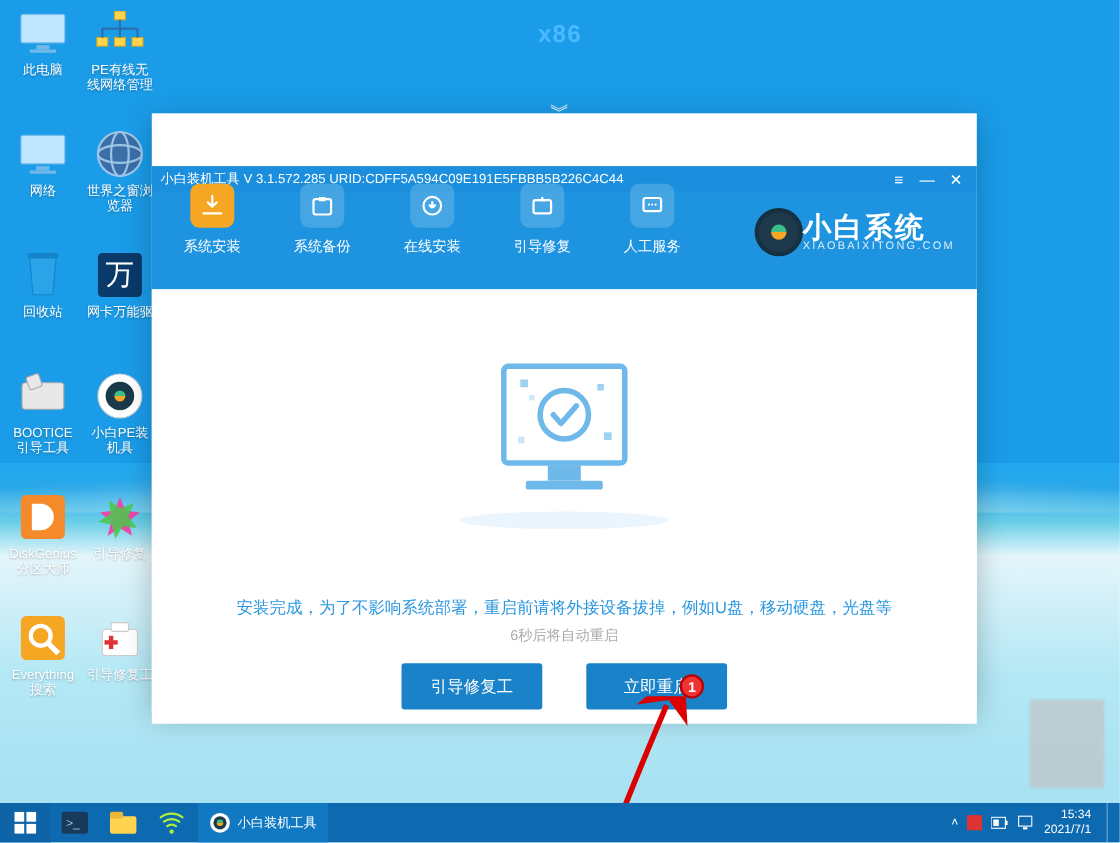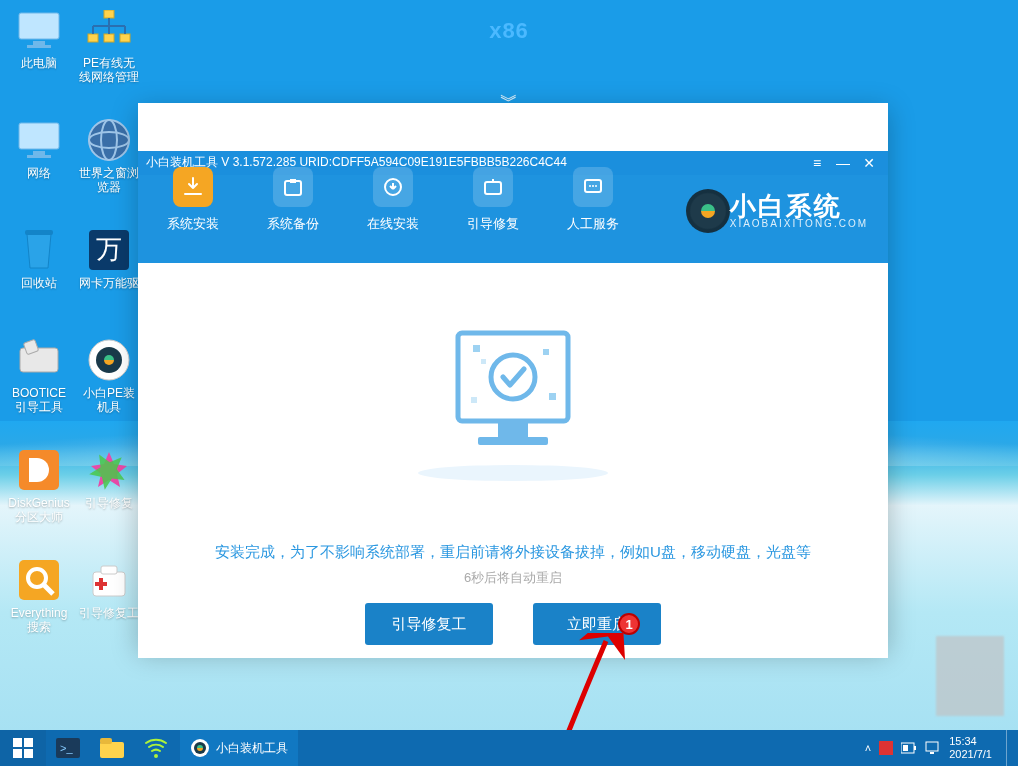--- a/index.html
+++ b/index.html
@@ -47,21 +47,21 @@
   .badge1 { position:absolute; top:350px; left:50%; margin-left:105px; width:22px; height:22px; background:#e33; border:2px solid #b00; border-radius:50%; color:#fff; font-size:13px; font-weight:bold; display:flex; align-items:center; justify-content:center; }
   
   .arrow { position:absolute; top:370px; left:50%; margin-left:45px; pointer-events:none; }
   
   .taskbar { position:absolute; left:0; bottom:0; width:100%; height:36px; background:#0e6ab0; display:flex; align-items:stretch; color:#fff; }
   .taskbar .start { width:46px; background:#0e64a6; display:flex; align-items:center; justify-content:center; }
   .taskbar .tbtn { width:44px; display:flex; align-items:center; justify-content:center; }
   .taskbar .titem { display:flex; align-items:center; gap:6px; padding:0 10px; background:#1178c2; margin-left:2px; }
   .taskbar .spacer { flex:1; }
   .taskbar .tray { display:flex; align-items:center; gap:8px; padding:0 6px; font-size:11px; }
-  .tray .clock { text-align:left; line-height:13px; padding:0 6px 0 2px; }
+  .tray .clock { text-align:right; line-height:13px; padding:0 6px 0 2px; }
   .qr { position:absolute; right:14px; bottom:50px; width:68px; height:80px; background:#c0c5c8; opacity:.75; filter:blur(1px); }
   
   svg { display:block; }
 </style>
 </head>
 <body>
 
 <div class="wave1"></div>
 <div class="x86">x86</div>
 <div class="chevd">︾</div>

